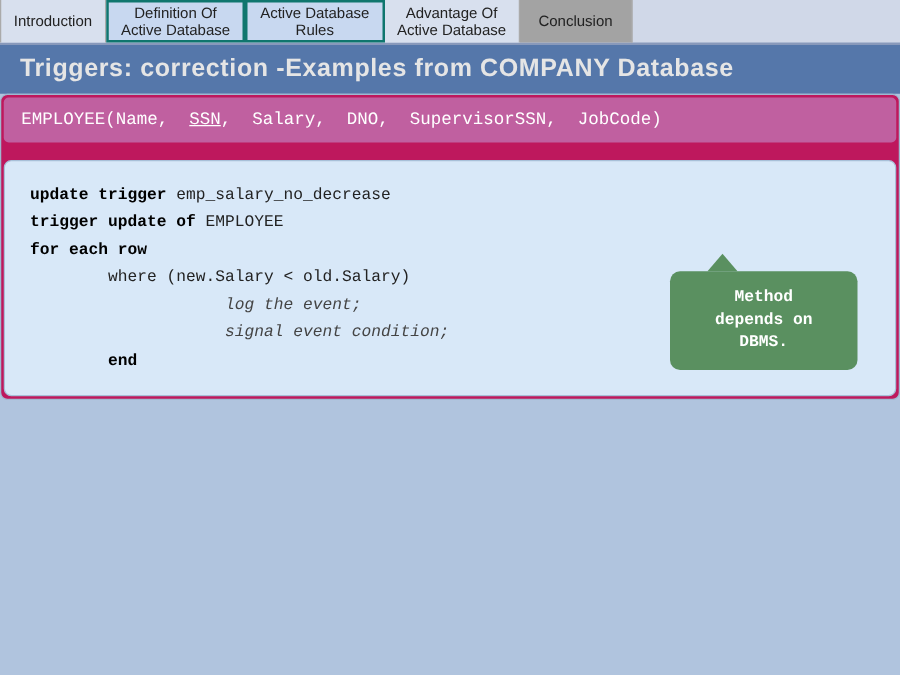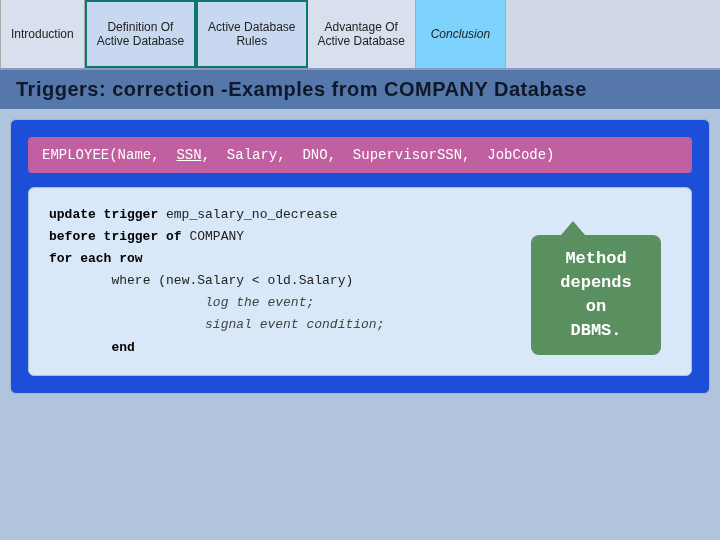--- a/index.html
+++ b/index.html
@@ -11,21 +11,21 @@
       overflow: hidden;
       position: relative;
     }
 
     
     .nav-bar {
       display: flex;
       align-items: stretch;
       background: #d0d8e8;
       border-bottom: 2px solid #8899bb;
-      height: 70px;
+      height: 36px;
       position: relative;
     }
 
     .nav-tab {
       display: flex;
       align-items: center;
       justify-content: center;
       padding: 4px 10px;
       font-size: 12px;
       color: #222;
@@ -49,40 +49,38 @@
     }
 
     .nav-tab.exercices {
       background: #e8e0f0;
       border: 2px solid #9988bb;
       flex: 1;
       min-width: 100px;
     }
 
     .nav-tab.conclusion {
-      background: #7dd3fc;
+      background: #a3a3a3;
       min-width: 90px;
-      font-style: italic;
     }
 
     
     .title-bar {
       background: #5577aa;
-      color: #0f172a;
+      color: #e5e5e5;
       font-size: 20px;
       font-weight: bold;
       padding: 8px 16px;
       letter-spacing: 0.5px;
     }
 
     
     .main-content {
-      background: #1d4ed8;
-      margin: 10px;
-      padding: 17px;
+      background: #be185d;
+      padding: 2px;
       border-radius: 6px;
       border: 1px solid #a0b8d0;
     }
 
     
     .employee-box {
       background: #c060a0;
       color: white;
       font-family: 'Courier New', monospace;
       font-size: 14px;
@@ -119,26 +117,26 @@
       font-family: Liberation Mono, monospace;
     }
 
     
     .tooltip-bubble {
       position: absolute;
       right: 30px;
       bottom: 20px;
       background: #5a9060;
       color: white;
-      font-size: 17px;
+      font-size: 13px;
       font-weight: bold;
       text-align: center;
       padding: 12px 14px;
       border-radius: 8px;
-      width: 130px;
+      width: 150px;
       line-height: 1.4;
     }
 
     .tooltip-bubble::before {
       content: '';
       position: absolute;
       top: -14px;
       left: 30px;
       border-width: 0 12px 14px 12px;
       border-style: solid;
@@ -174,21 +172,21 @@
 
   <div class="employee-box">
     <span>EMPLOYEE(Name, &nbsp;<span class="underline">SSN</span>, &nbsp;Salary, &nbsp;DNO, &nbsp;SupervisorSSN, &nbsp;JobCode)</span>
   </div>
 
   <div class="code-box">
     <div>
       <span class="kw">update trigger</span><span> emp_salary_no_decrease</span>
     </div>
     <div>
-      <span class="kw">before trigger of</span><span> COMPANY</span>
+      <span class="kw">trigger update of</span><span> EMPLOYEE</span>
     </div>
     <div>
       <span class="kw">for each row</span>
     </div>
     <div>
       &nbsp;&nbsp;&nbsp;&nbsp;&nbsp;&nbsp;&nbsp;&nbsp;<span>where </span><span>(new.Salary &lt; old.Salary)</span>
     </div>
     <div>
       &nbsp;&nbsp;&nbsp;&nbsp;&nbsp;&nbsp;&nbsp;&nbsp;&nbsp;&nbsp;&nbsp;&nbsp;&nbsp;&nbsp;&nbsp;&nbsp;&nbsp;&nbsp;&nbsp;&nbsp;<span class="italic">log the event;</span>
     </div>

